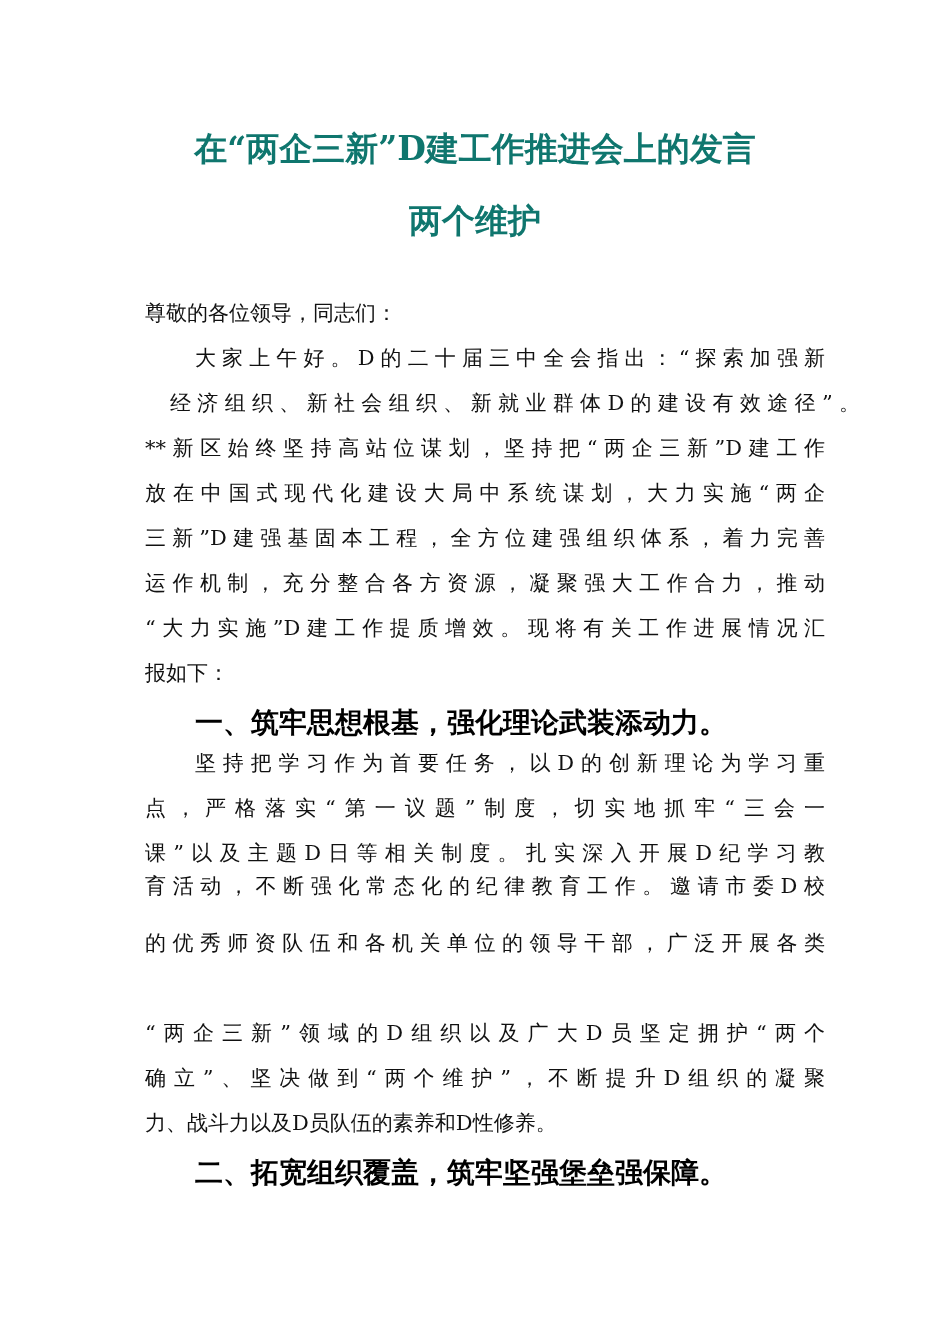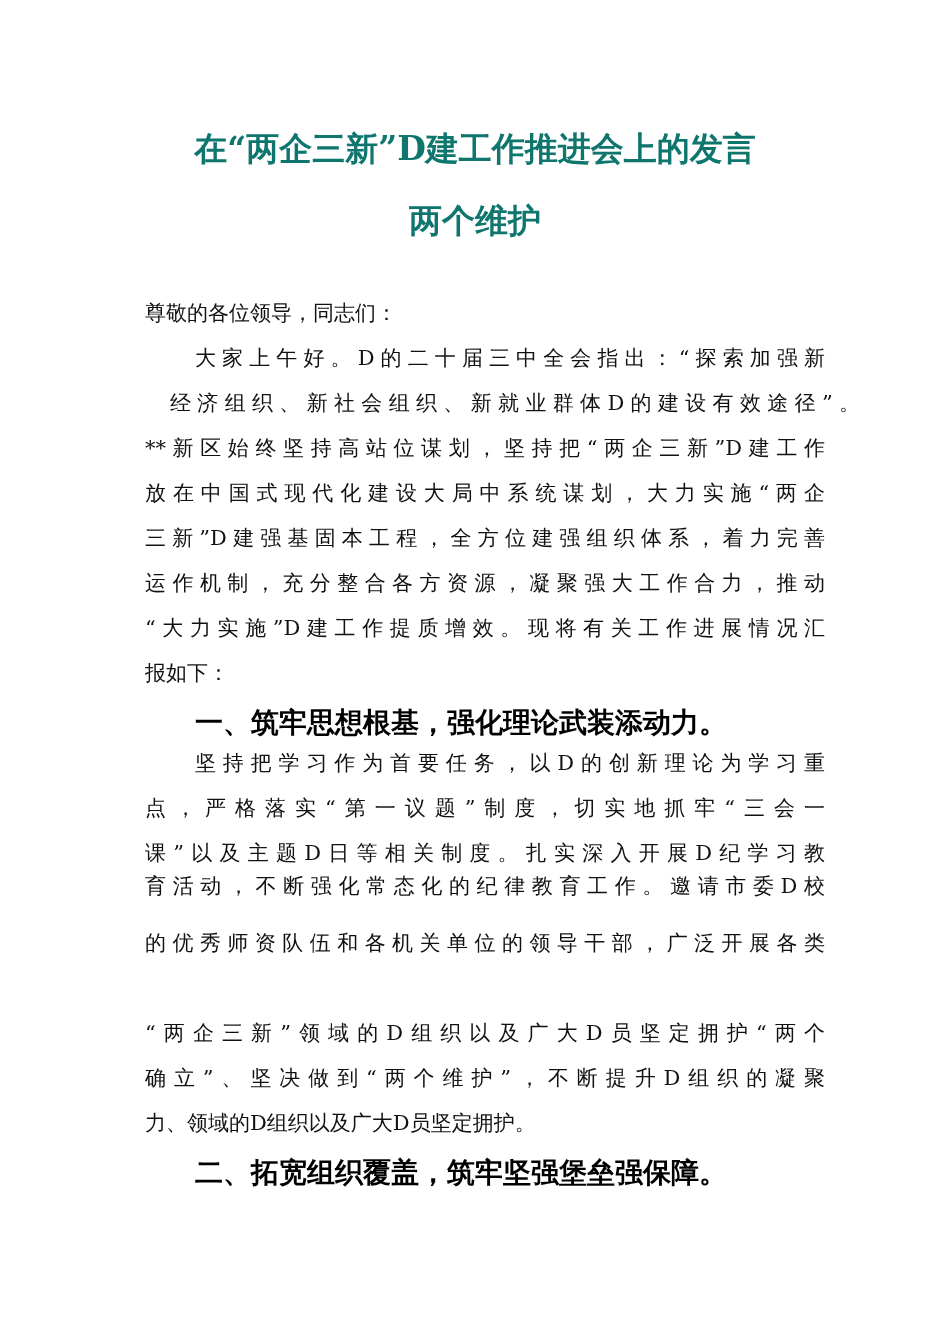--- a/index.html
+++ b/index.html
@@ -47,16 +47,16 @@
 
   <div class="heading" style="top:704px;">一、筑牢思想根基，强化理论武装添动力。</div>
 
   <div class="line indent" style="top:749px;">坚持把学习作为首要任务，以D的创新理论为学习重</div>
   <div class="line" style="top:794px;">点，严格落实“第一议题”制度，切实地抓牢“三会一</div>
   <div class="line" style="top:839px;">课”以及主题D日等相关制度。扎实深入开展D纪学习教</div>
   <div class="line" style="top:872px;">育活动，不断强化常态化的纪律教育工作。邀请市委D校</div>
   <div class="line" style="top:929px;">的优秀师资队伍和各机关单位的领导干部，广泛开展各类</div>
   <div class="line" style="top:1019px;">“两企三新”领域的D组织以及广大D员坚定拥护“两个</div>
   <div class="line" style="top:1064px;">确立”、坚决做到“两个维护”，不断提升D组织的凝聚</div>
-  <div class="line last" style="top:1109px;">力、领域的D组织以及广大D员坚定拥护。</div>
+  <div class="line last" style="top:1109px;">力、战斗力以及D员队伍的素养和D性修养。</div>
 
   <div class="heading" style="top:1154px;">二、拓宽组织覆盖，筑牢坚强堡垒强保障。</div>
 </div>
 
 </body></html>

